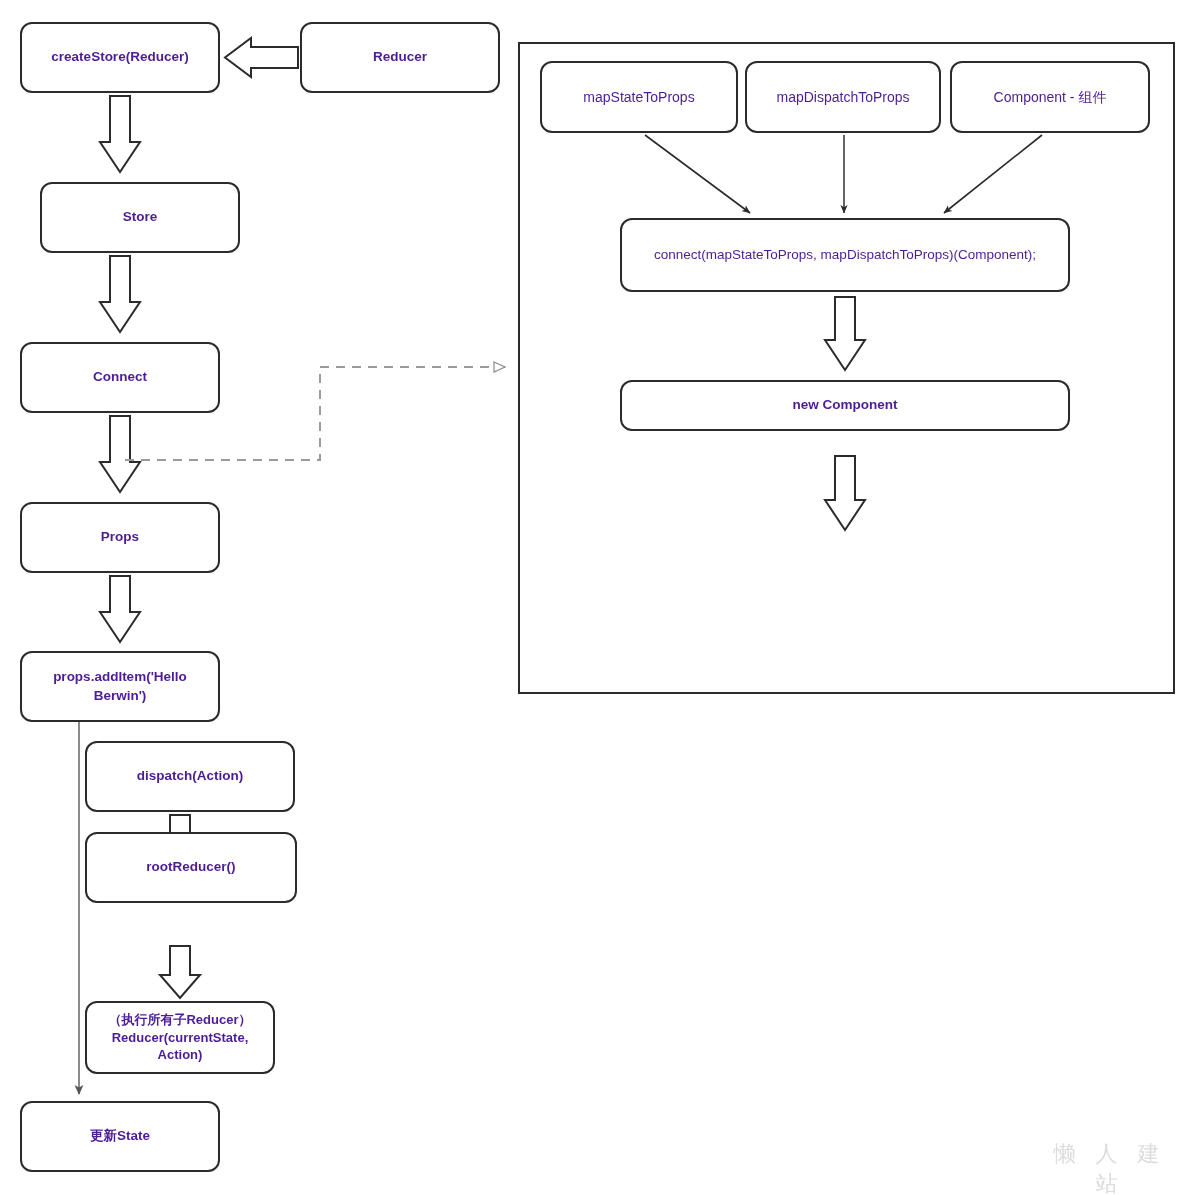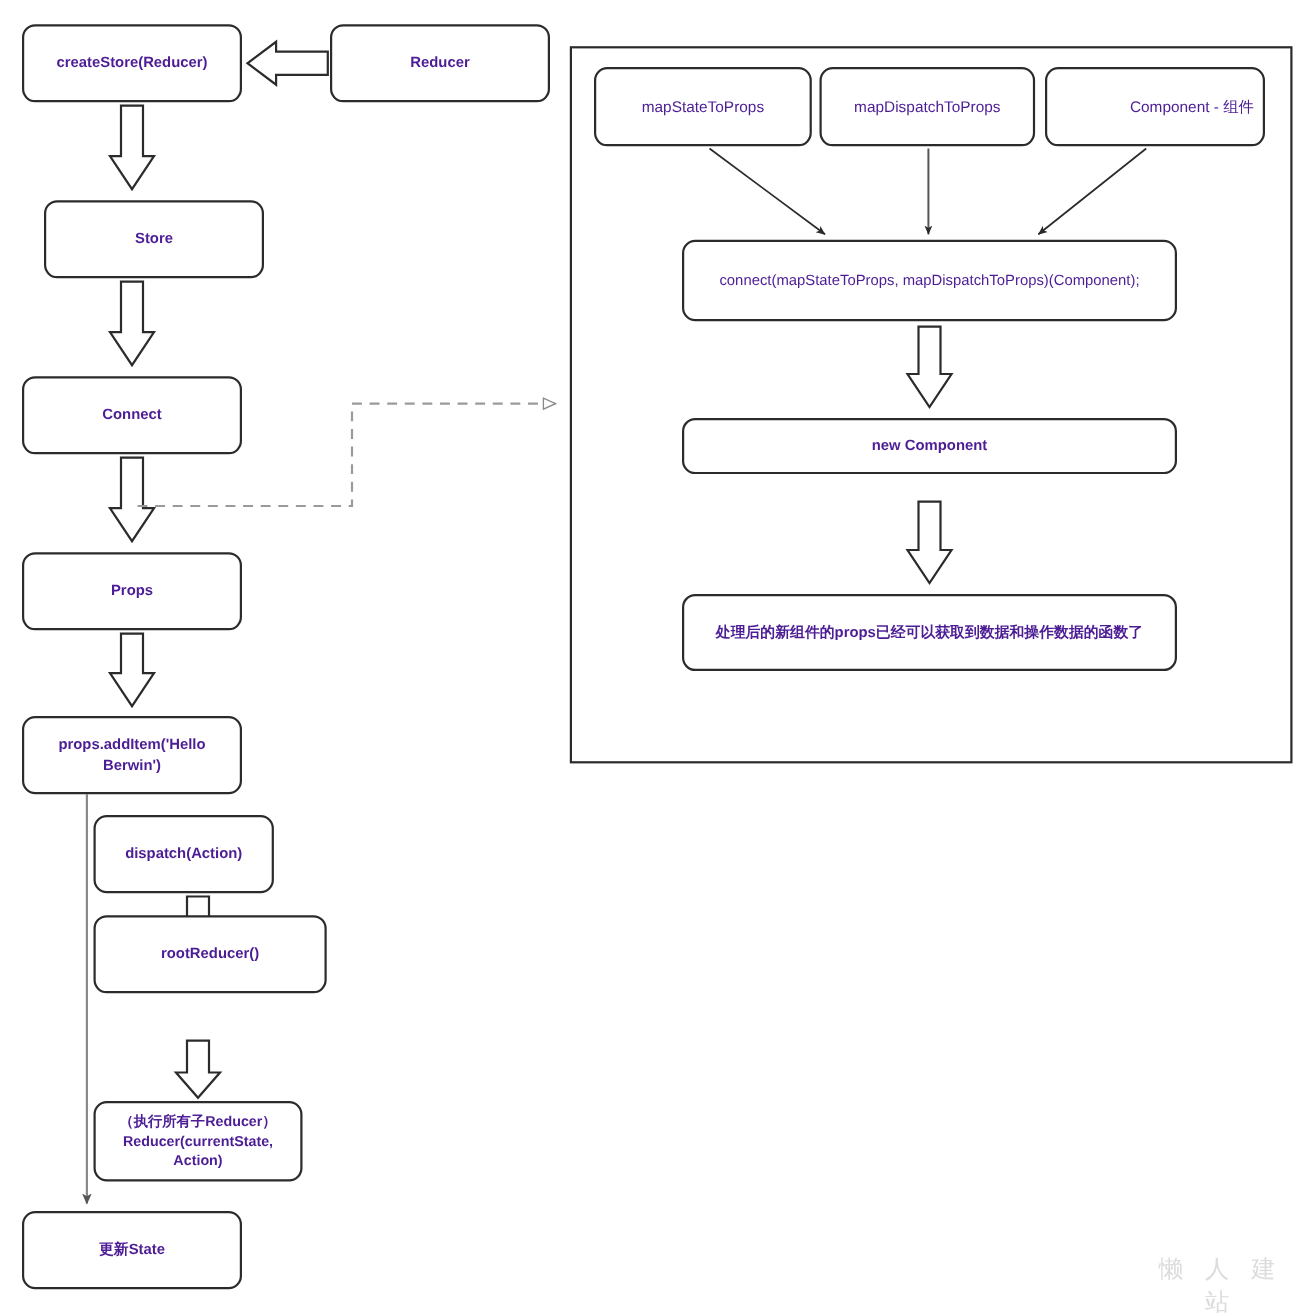--- a/index.html
+++ b/index.html
@@ -162,21 +162,21 @@
   </div>
 
   <div class="node" style="left:20px; top:502px; width:200px; height:71px;">
     <span class="node-label">Props</span>
   </div>
 
   <div class="node" style="left:20px; top:651px; width:200px; height:71px;">
     <span class="node-label">props.addItem('Hello Berwin')</span>
   </div>
 
-  <div class="node" style="left:85px; top:741px; width:164px; height:71px;">
+  <div class="node" style="left:85px; top:741px; width:210px; height:71px;">
     <span class="node-label">dispatch(Action)</span>
   </div>
 
   <div class="node" style="left:85px; top:832px; width:212px; height:71px;">
     <span class="node-label">rootReducer()</span>
   </div>
 
   <div class="node" style="left:85px; top:1001px; width:190px; height:73px; font-size:13px;">
     <span class="node-label">（执行所有子Reducer）Reducer(currentState, Action)</span>
   </div>
@@ -188,34 +188,31 @@
   <div class="panel" style="left:518px; top:42px; width:657px; height:652px;"></div>
 
   <div class="node plain" style="left:540px; top:61px; width:198px; height:72px; font-size:14px;">
     <span class="node-label">mapStateToProps</span>
   </div>
 
   <div class="node plain" style="left:745px; top:61px; width:196px; height:72px; font-size:14px;">
     <span class="node-label">mapDispatchToProps</span>
   </div>
 
-  <div class="node plain" style="left:950px; top:61px; width:200px; height:72px; font-size:14px;justify-content:flex-end;">
+  <div class="node plain" style="left:950px; top:61px; width:200px; height:72px; font-size:14px;">
     <span class="node-label">Component - 组件</span>
   </div>
 
   <div class="node plain" style="left:620px; top:218px; width:450px; height:74px; font-size:13.5px;">
     <span class="node-label">connect(mapStateToProps, mapDispatchToProps)(Component);</span>
   </div>
 
   <div class="node" style="left:620px; top:380px; width:450px; height:51px;">
     <span class="node-label">new Component</span>
   </div>
 
-  <div class="node" style="left:620px; top:540px; width:450px; height:70px; font-size:13.5px;">
-    <span class="node-label">处理后的新组件的props已经可以获取到数据和操作数据的函数了</span>
-  </div>
 
   <div class="watermark" style="left:1040px; top:1139px; width:140px;">
     <span class="wm-cn">懒 人 建 站</span>
 
   </div>
 
 </div>
 
 </body></html>

